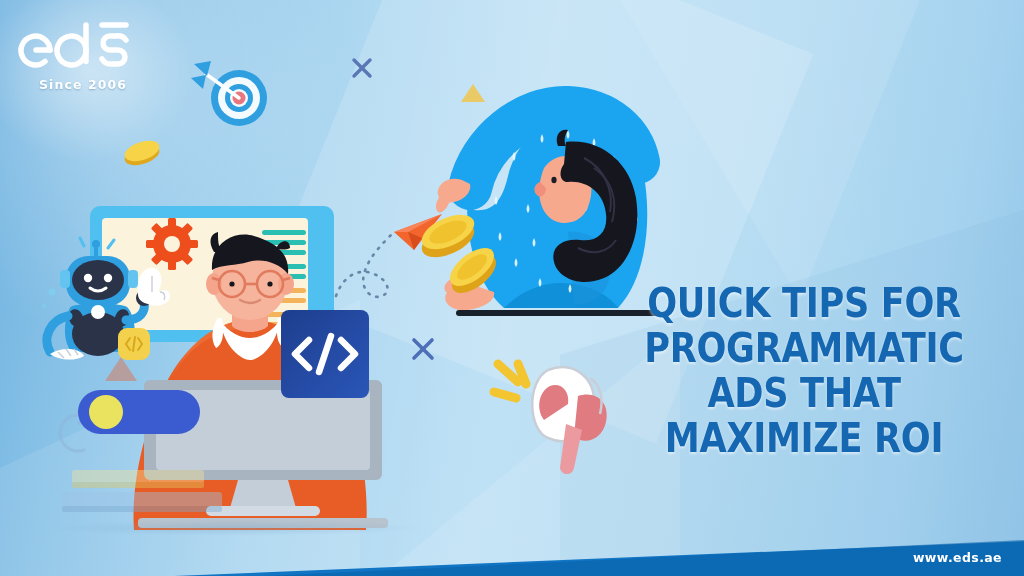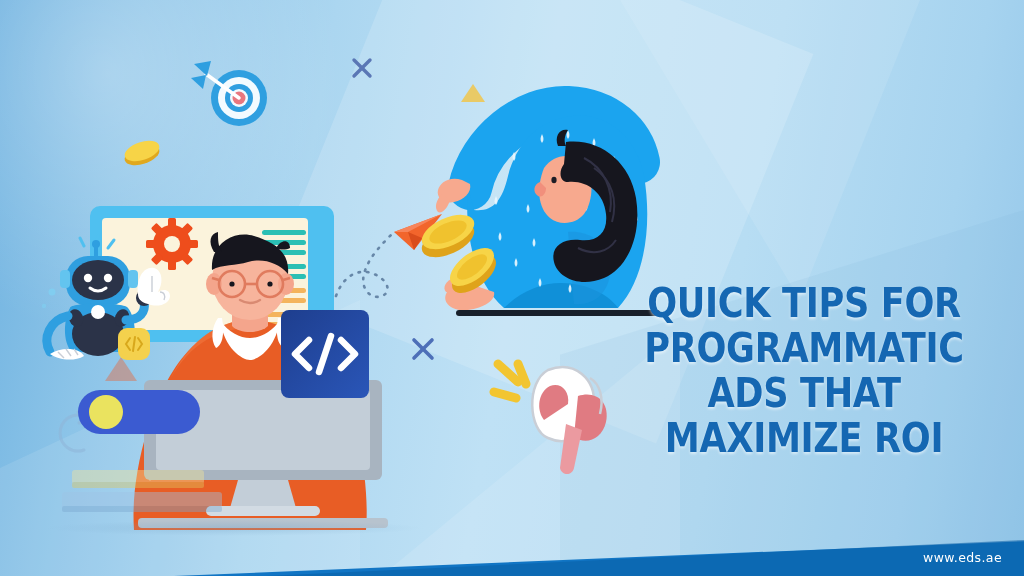--- a/index.html
+++ b/index.html
@@ -74,40 +74,57 @@
     background: #1175c4;
     clip-path: polygon(17% 100%, 100% 40%, 100% 100%);
   }
   .footer-band-2 {
     position: absolute; left: 0; bottom: 0; width: 1024px; height: 44px;
     background: rgba(10,95,165,0.55);
     clip-path: polygon(26% 100%, 100% 18%, 100% 100%);
   }
   .footer-url {
     position: absolute; right: 22px; bottom: 11px;
-    color: #ffffff; font-weight: normal; font-size: 12.5px;
+    color: #ffffff; font-weight: bold; font-size: 12.5px;
     letter-spacing: 0.4px;
     font-family: "DejaVu Sans", sans-serif;
   }
 
   svg { display: block; overflow: visible; }
   .art { position: absolute; }
 </style>
 </head>
 <body>
 
 <div class="banner">
 
   <div class="facet facet-4"></div>
   <div class="facet facet-1"></div>
   <div class="facet facet-5"></div>
   <div class="facet facet-2"></div>
   <div class="facet facet-3"></div>
   <div class="facet facet-6"></div>
 
+  <div class="logo-wrap">
+    <div class="logo-glow"></div>
+    <svg class="logo-mark" width="118" height="56" viewBox="0 0 118 56">
+      <g fill="none" stroke="#ffffff" stroke-width="5.5" stroke-linecap="round">
+
+        <path d="M32 30 A14.5 14.5 0 1 0 27 41.5"></path>
+        <path d="M18 30 H32"></path>
+
+        <path d="M68 5 V41.5"></path>
+        <path d="M68 30 A14.5 14.5 0 1 0 63 41.5 A14.5 14.5 0 0 0 68 30"></path>
+
+        <path d="M108 20 A10 10 0 0 0 98 16 H92 A7 7 0 0 0 92 30 H100 A7 7 0 0 1 100 44 H94 A10 10 0 0 1 84 39"></path>
+        <path d="M84 5 H108"></path>
+      </g>
+    </svg>
+    <div class="logo-since">Since 2006</div>
+  </div>
 
   <svg class="art" style="left:190px; top:58px;" width="84" height="74" viewBox="0 0 84 74">
     <circle cx="49" cy="40" r="28" fill="#2f9fe0"></circle>
     <circle cx="49" cy="40" r="21" fill="#f3fbff"></circle>
     <circle cx="49" cy="40" r="14" fill="#2f9fe0"></circle>
     <circle cx="49" cy="40" r="9" fill="#f3fbff"></circle>
     <circle cx="49" cy="40" r="6.5" fill="#e8777f"></circle>
     <path d="M49 40 L16 16" stroke="#ffffff" stroke-width="3.5" stroke-linecap="round"></path>
     <path d="M4 6 L21 3 L17 18 Z" fill="#2f9fe0"></path>
     <path d="M1 20 L16 17 L13 31 Z" fill="#2f9fe0"></path>

